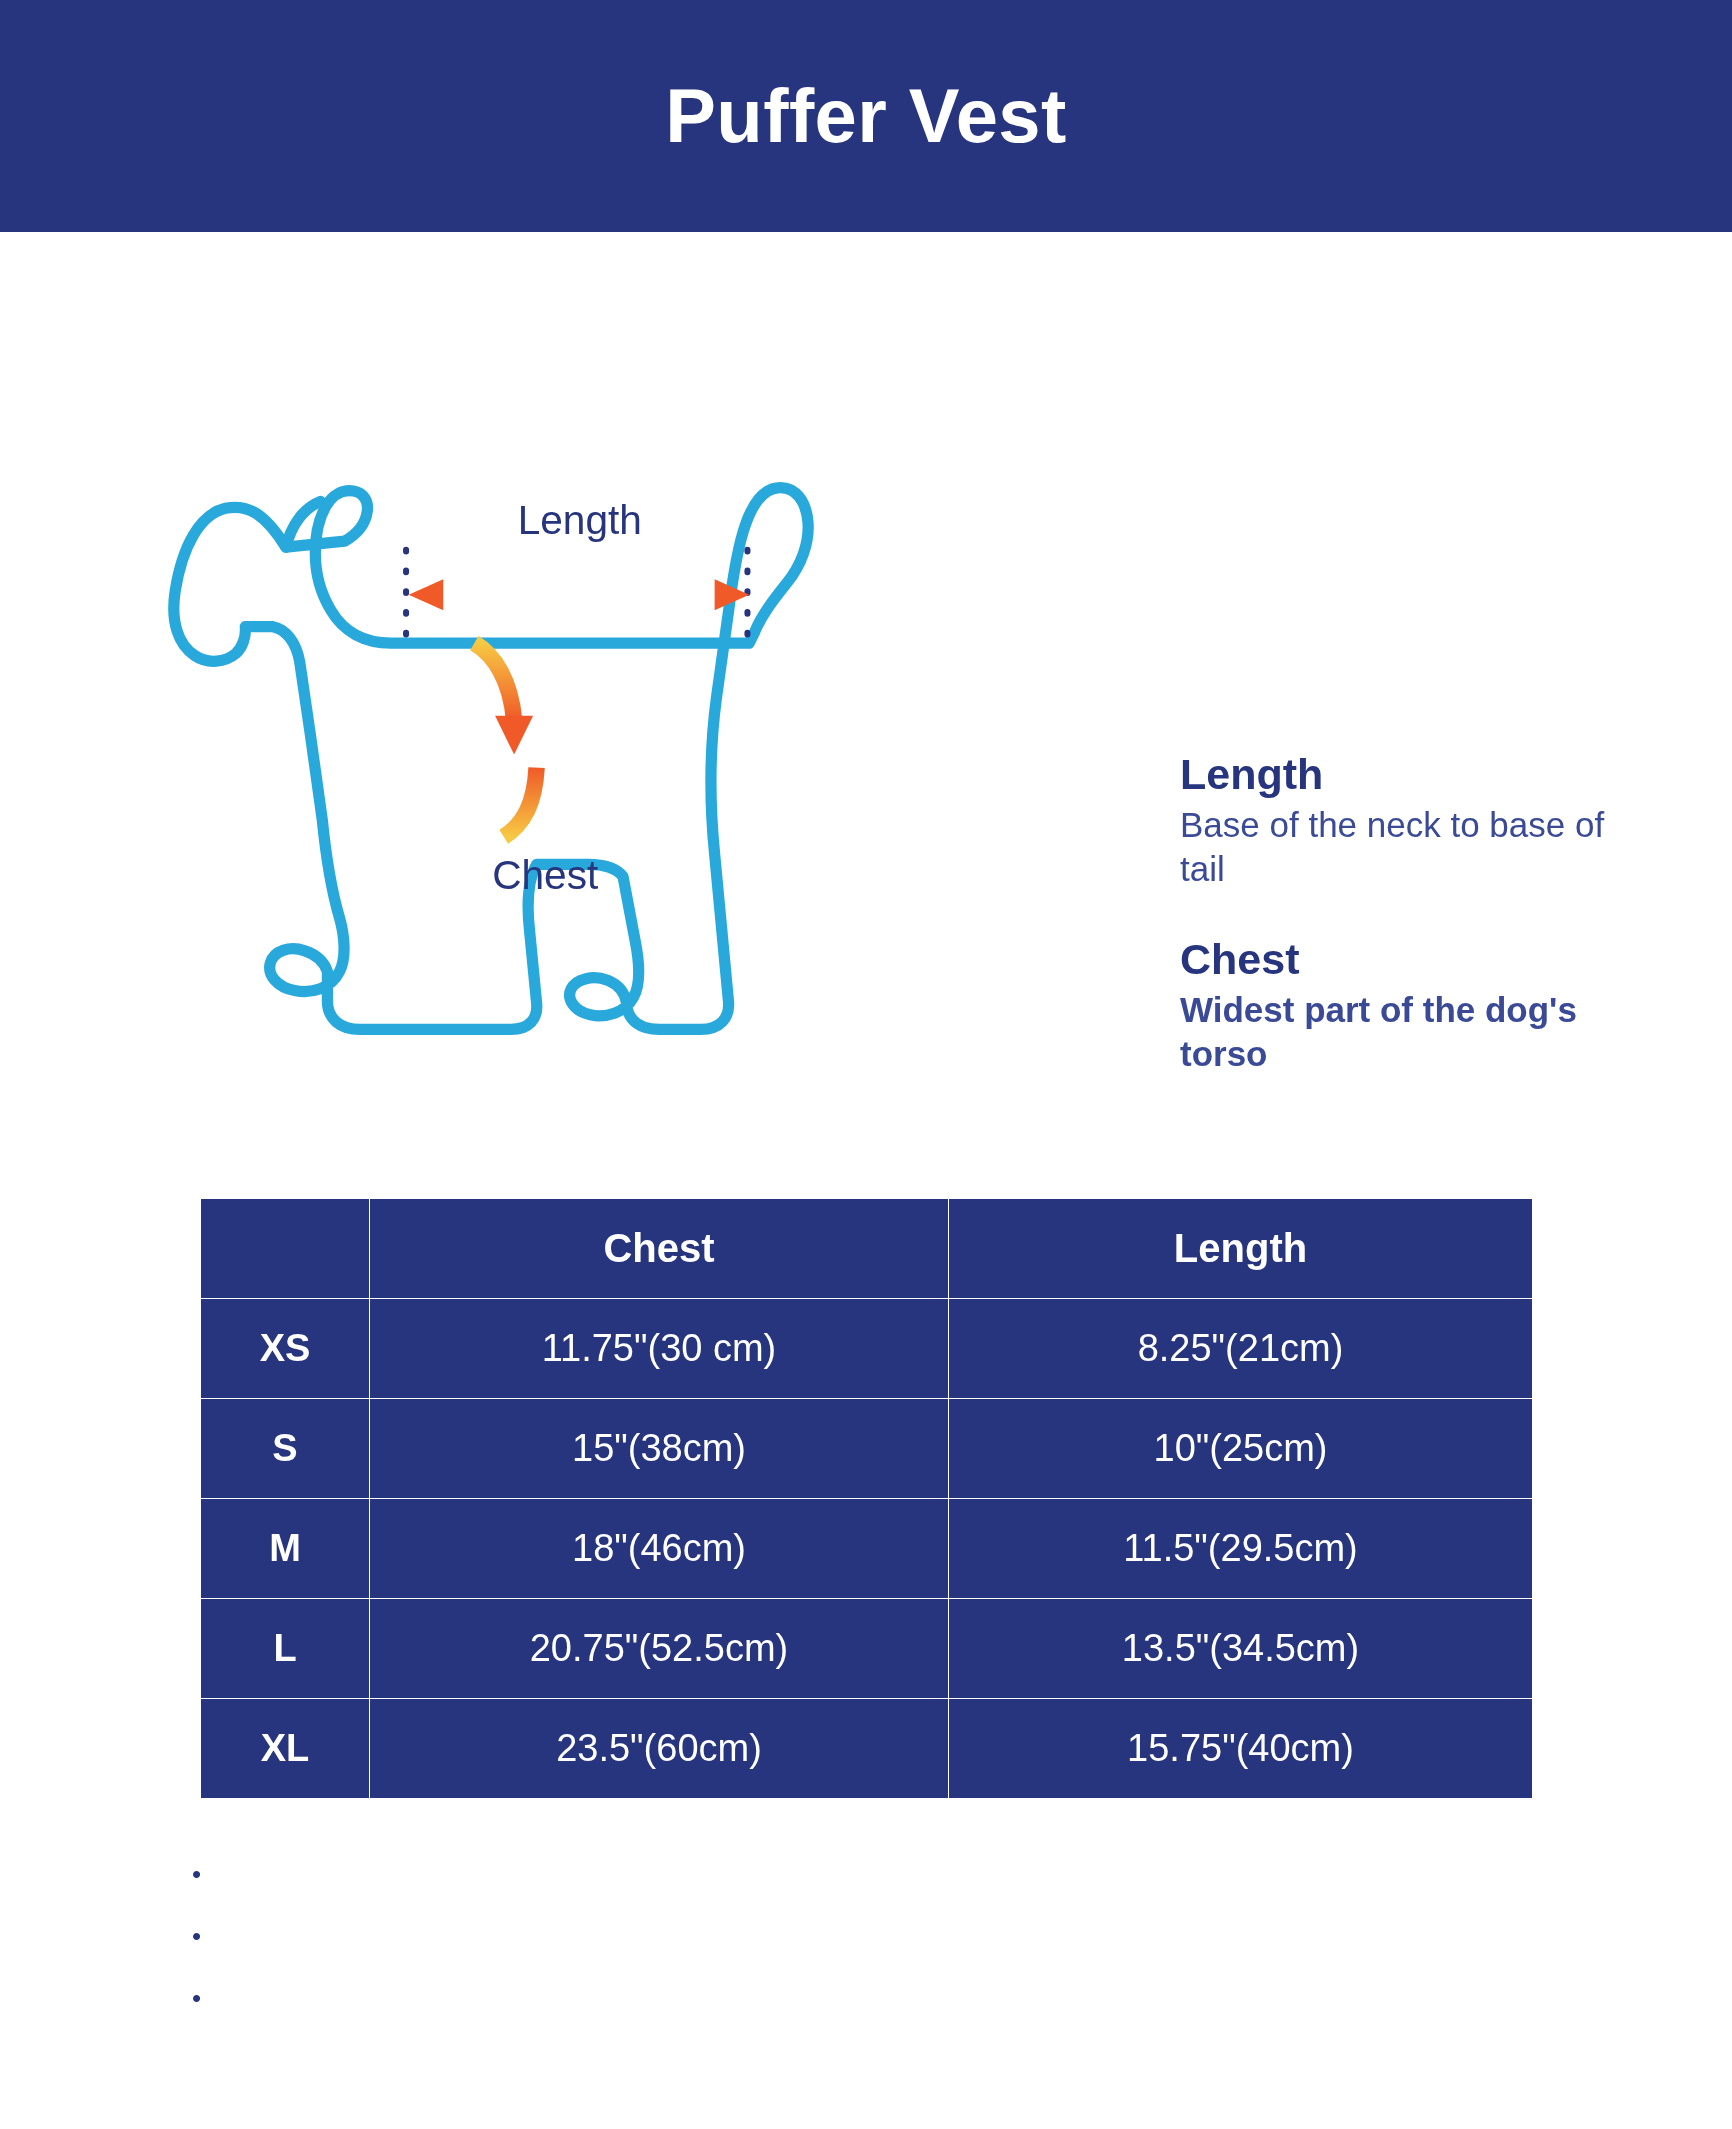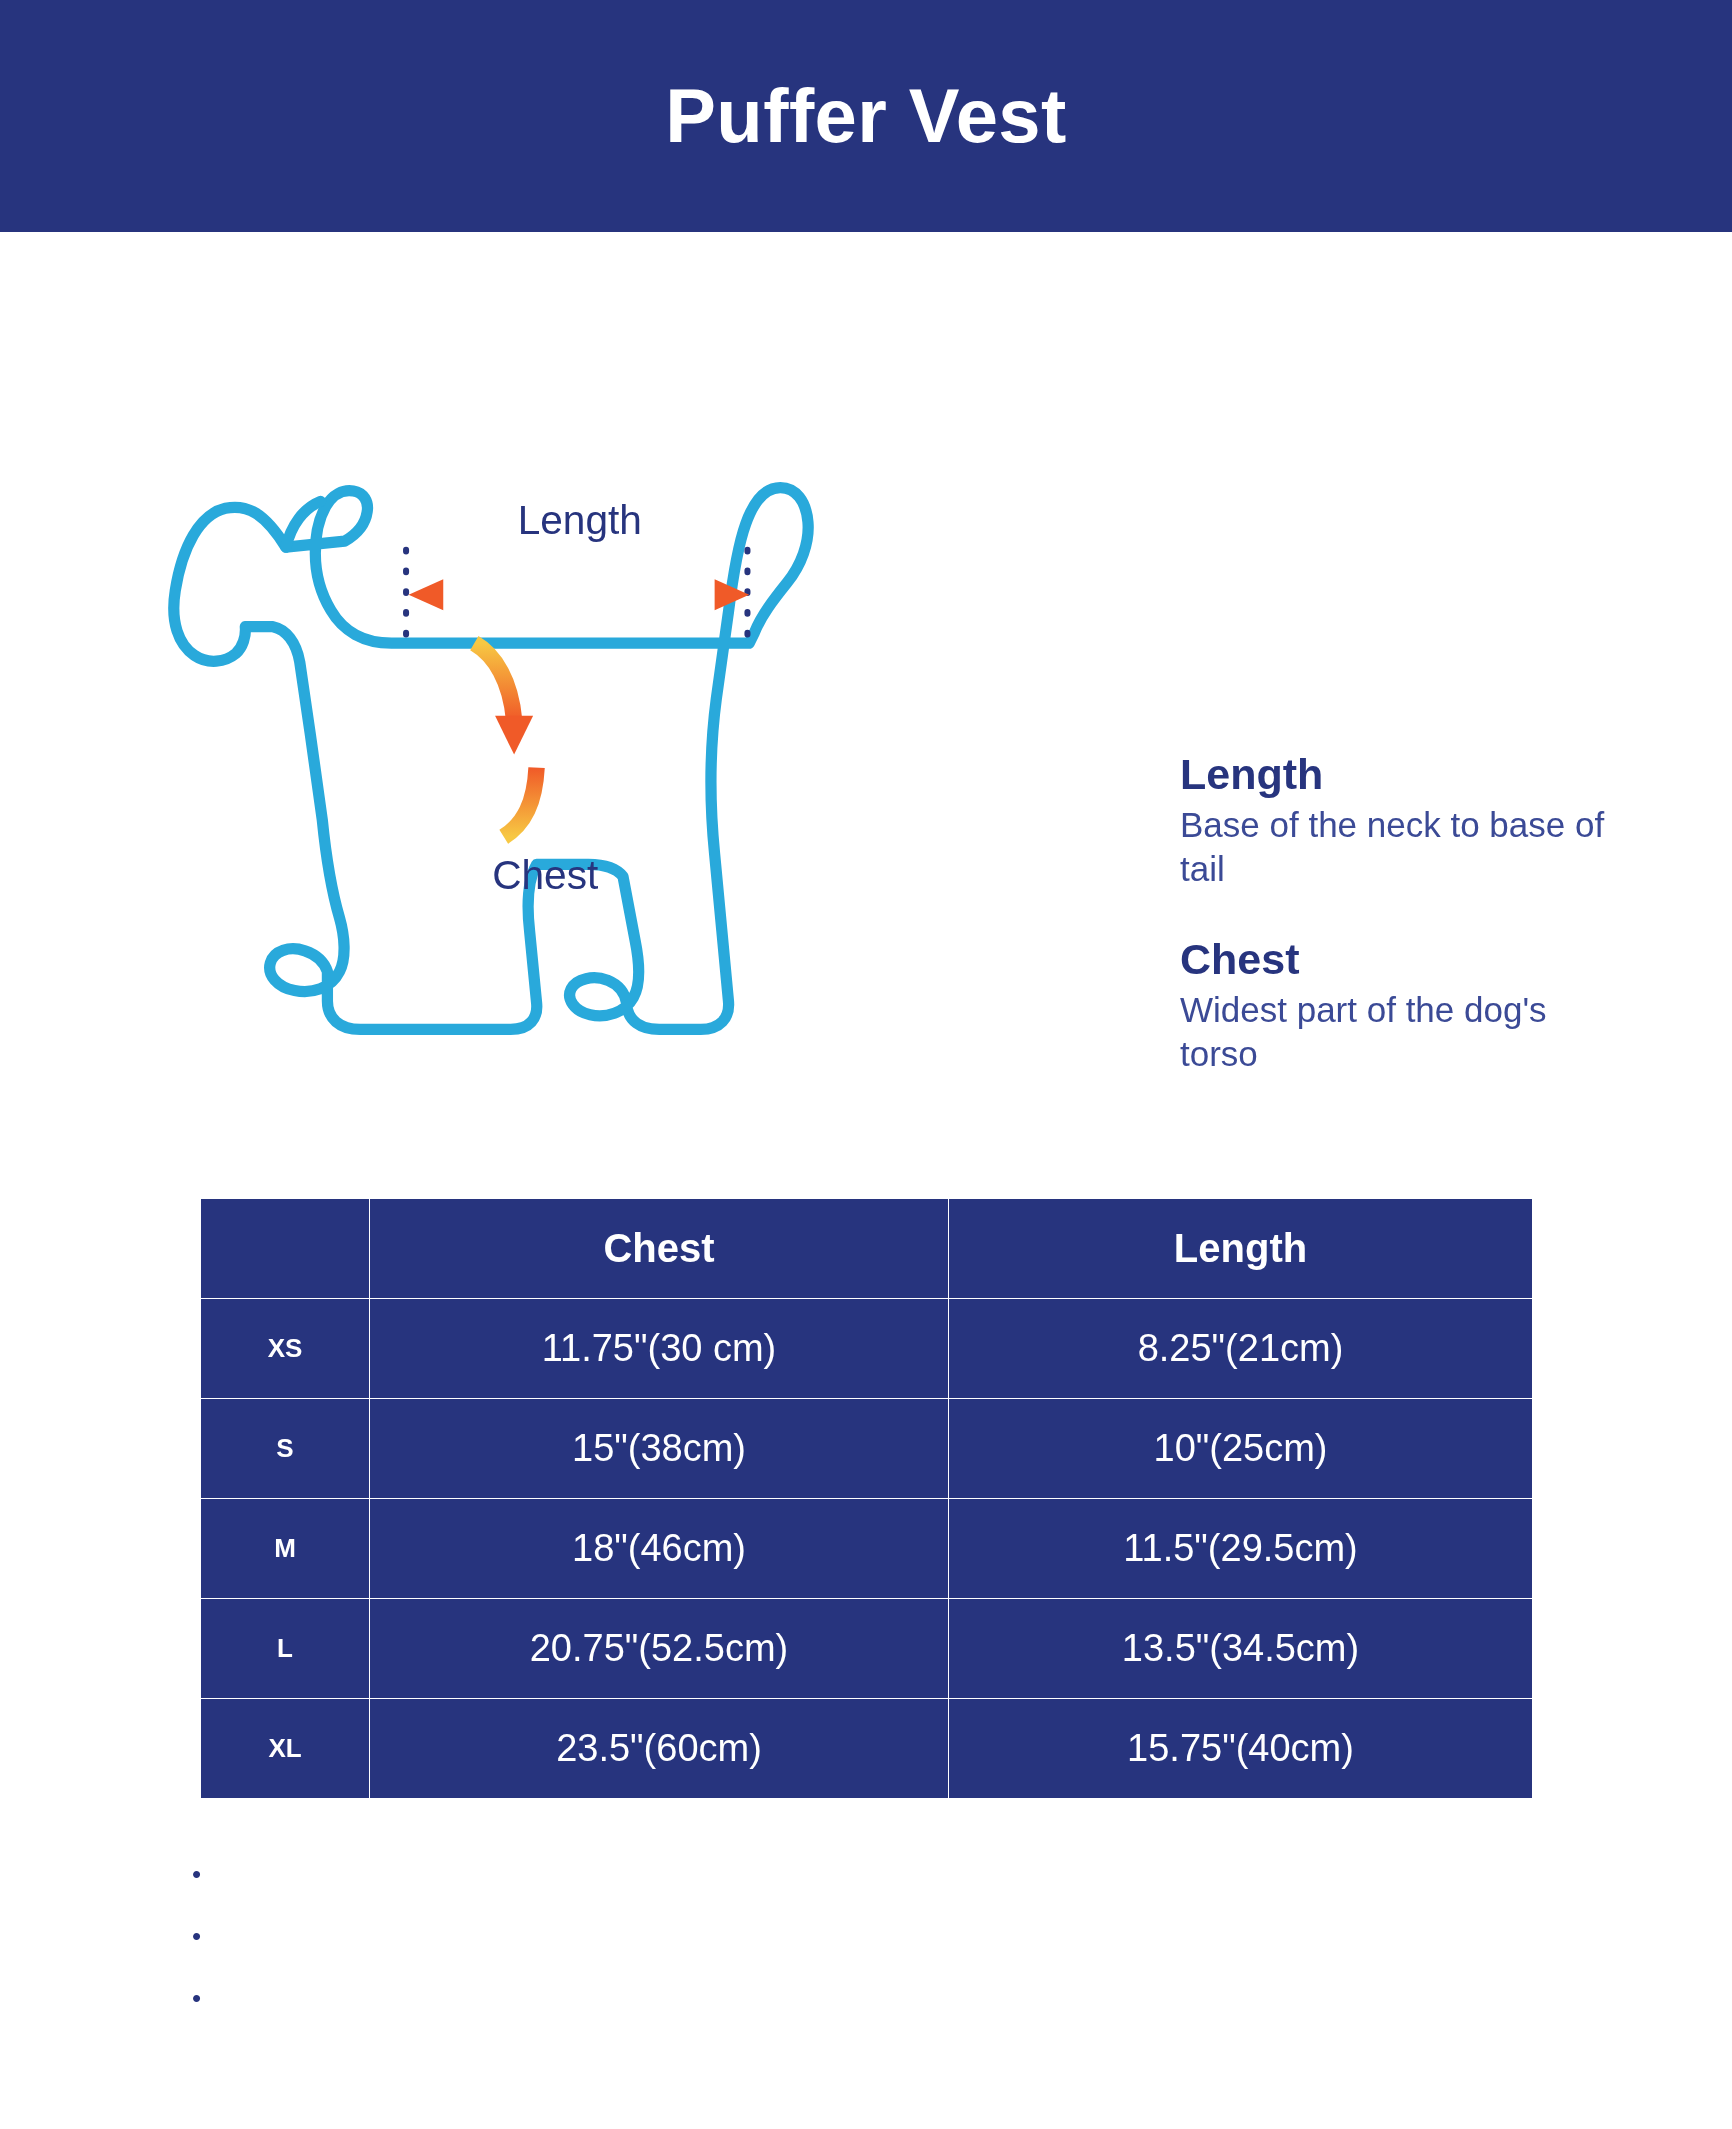--- a/index.html
+++ b/index.html
@@ -57,21 +57,21 @@
     margin: 0 0 5.2px 0;
     line-height: 1.1;
   }
   .legend-desc {
     font-size: 35px;
     color: #3b4a96;
     line-height: 1.25;
     margin: 0 0 45px 0;
     font-weight: 400;
   }
-  .legend-desc.last { margin-bottom: 0; }
+  .legend-desc.last { margin-bottom: 0; font-weight: bold; }
 
   
 
   
   .table-wrap {
     position: absolute;
     left: 200px;
     top: 1198px;
     width: 1332px;
   }
@@ -93,21 +93,21 @@
   }
   table.size-chart thead th {
     font-weight: bold;
     font-size: 40px;
   }
   table.size-chart thead th.corner {
     background: #27347e;
   }
   table.size-chart tbody td.size-col {
     font-weight: bold;
-    font-size: 26px;
+    font-size: 38px;
   }
   col.c1 { width: 169px; }
   col.c2 { width: 579px; }
   col.c3 { width: 584px; }
 
   
   .notes {
     position: absolute;
     left: 192px;
     top: 1861px;

